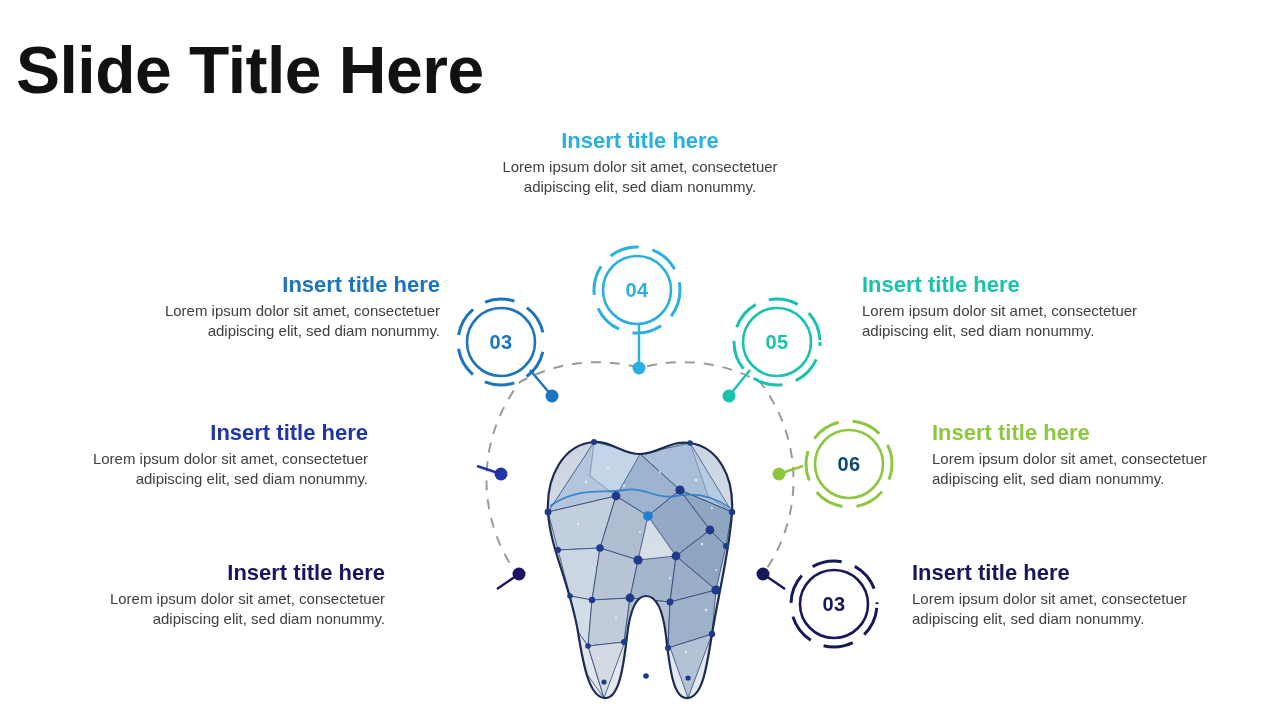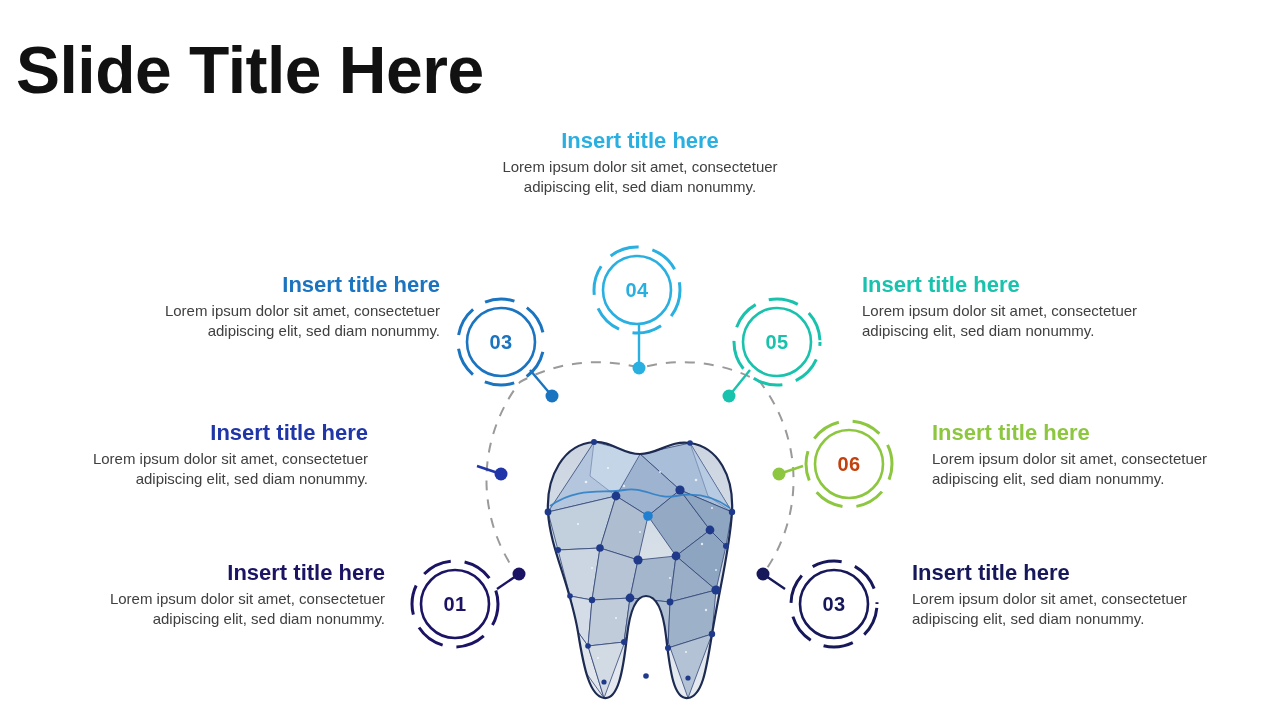--- a/index.html
+++ b/index.html
@@ -281,27 +281,20 @@
         <circle cx="192" cy="214" r="3.2"></circle>
         <circle cx="84" cy="262" r="2.6"></circle>
         <circle cx="126" cy="256" r="2.8"></circle>
         <circle cx="168" cy="258" r="2.6"></circle>
         <circle cx="74" cy="22" r="3"></circle>
         <circle cx="170" cy="23" r="2.8"></circle>
       </g>
     </svg>
   </div>
 
-  <div class="num-circle" id="circle-01">
-    <svg viewBox="0 0 96 96">
-      <circle cx="48" cy="48" r="34" fill="none" stroke="#1b1464" stroke-width="2.6"></circle>
-      <circle cx="48" cy="48" r="43" fill="none" stroke="#1b1464" stroke-width="3" stroke-dasharray="30 14" stroke-dashoffset="8" stroke-linecap="butt"></circle>
-    </svg>
-    <div class="num-label" style="color:#1b1464">01</div>
-  </div>
 
 
   <div class="num-circle" id="circle-03">
     <svg viewBox="0 0 96 96">
       <circle cx="48" cy="48" r="34" fill="none" stroke="#1a74bf" stroke-width="2.6"></circle>
       <circle cx="48" cy="48" r="43" fill="none" stroke="#1a74bf" stroke-width="3" stroke-dasharray="30 14" stroke-dashoffset="34" stroke-linecap="butt"></circle>
     </svg>
     <div class="num-label" style="color:#1a74bf">03</div>
   </div>
 
@@ -319,21 +312,21 @@
       <circle cx="48" cy="48" r="43" fill="none" stroke="#19c2ac" stroke-width="3" stroke-dasharray="30 14" stroke-dashoffset="26" stroke-linecap="butt"></circle>
     </svg>
     <div class="num-label" style="color:#19c2ac">05</div>
   </div>
 
   <div class="num-circle" id="circle-06">
     <svg viewBox="0 0 96 96">
       <circle cx="48" cy="48" r="34" fill="none" stroke="#8dc63f" stroke-width="2.6"></circle>
       <circle cx="48" cy="48" r="43" fill="none" stroke="#8dc63f" stroke-width="3" stroke-dasharray="30 14" stroke-dashoffset="14" stroke-linecap="butt"></circle>
     </svg>
-    <div class="num-label" style="color:#c2410c">06</div>
+    <div class="num-label" style="color:#0c4a6e">06</div>
   </div>
 
   <div class="num-circle" id="circle-07">
     <svg viewBox="0 0 96 96">
       <circle cx="48" cy="48" r="34" fill="none" stroke="#16185a" stroke-width="2.6"></circle>
       <circle cx="48" cy="48" r="43" fill="none" stroke="#16185a" stroke-width="3" stroke-dasharray="30 14" stroke-dashoffset="40" stroke-linecap="butt"></circle>
     </svg>
     <div class="num-label" style="color:#16185a">03</div>
   </div>
 

